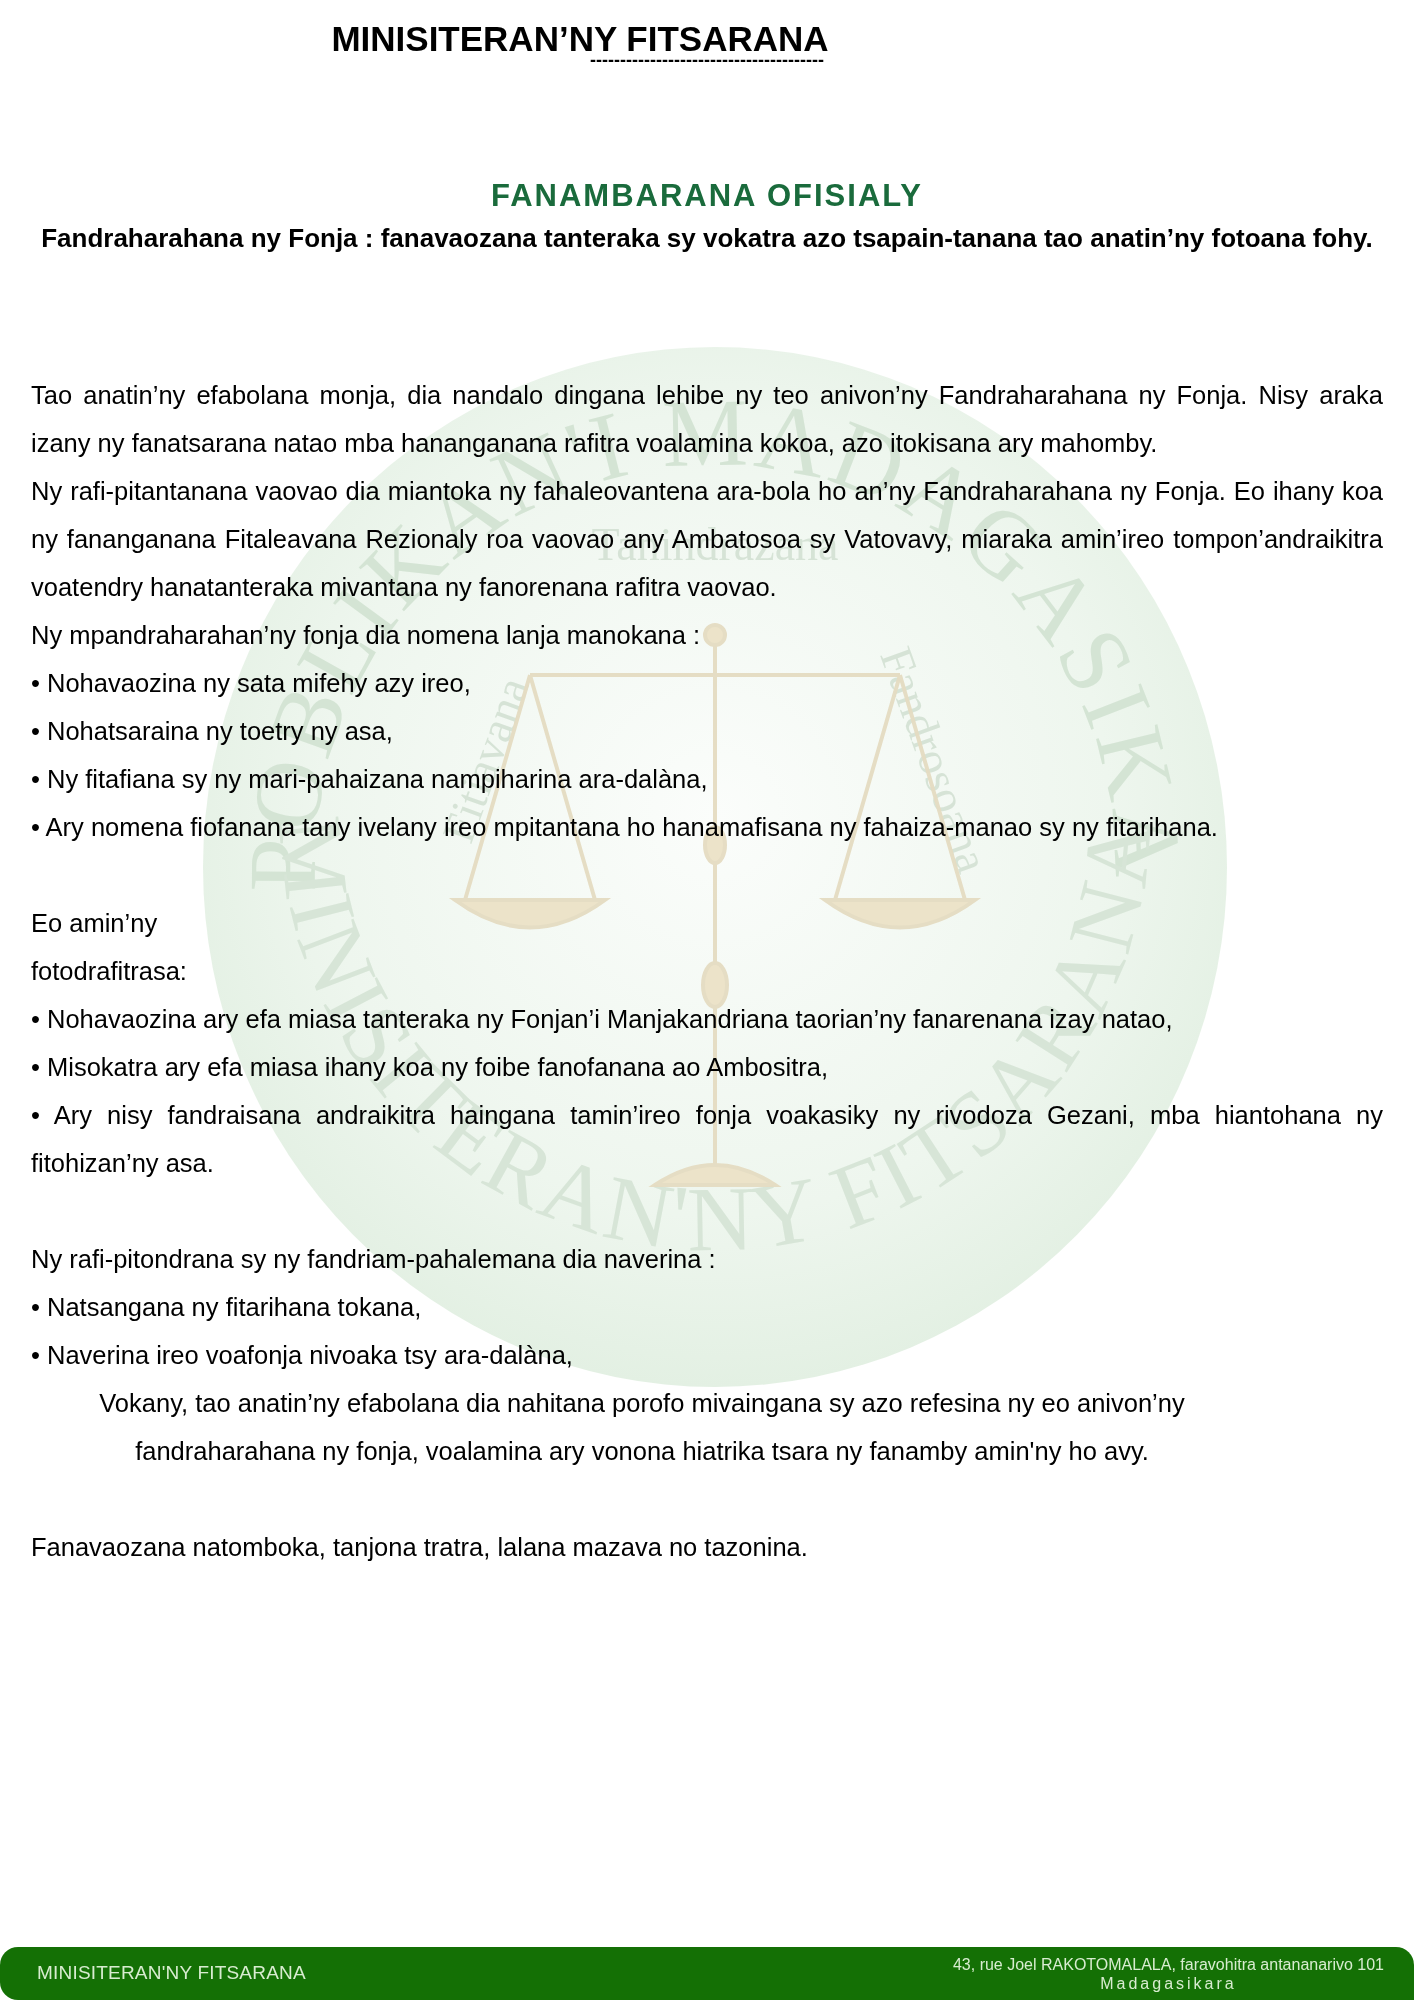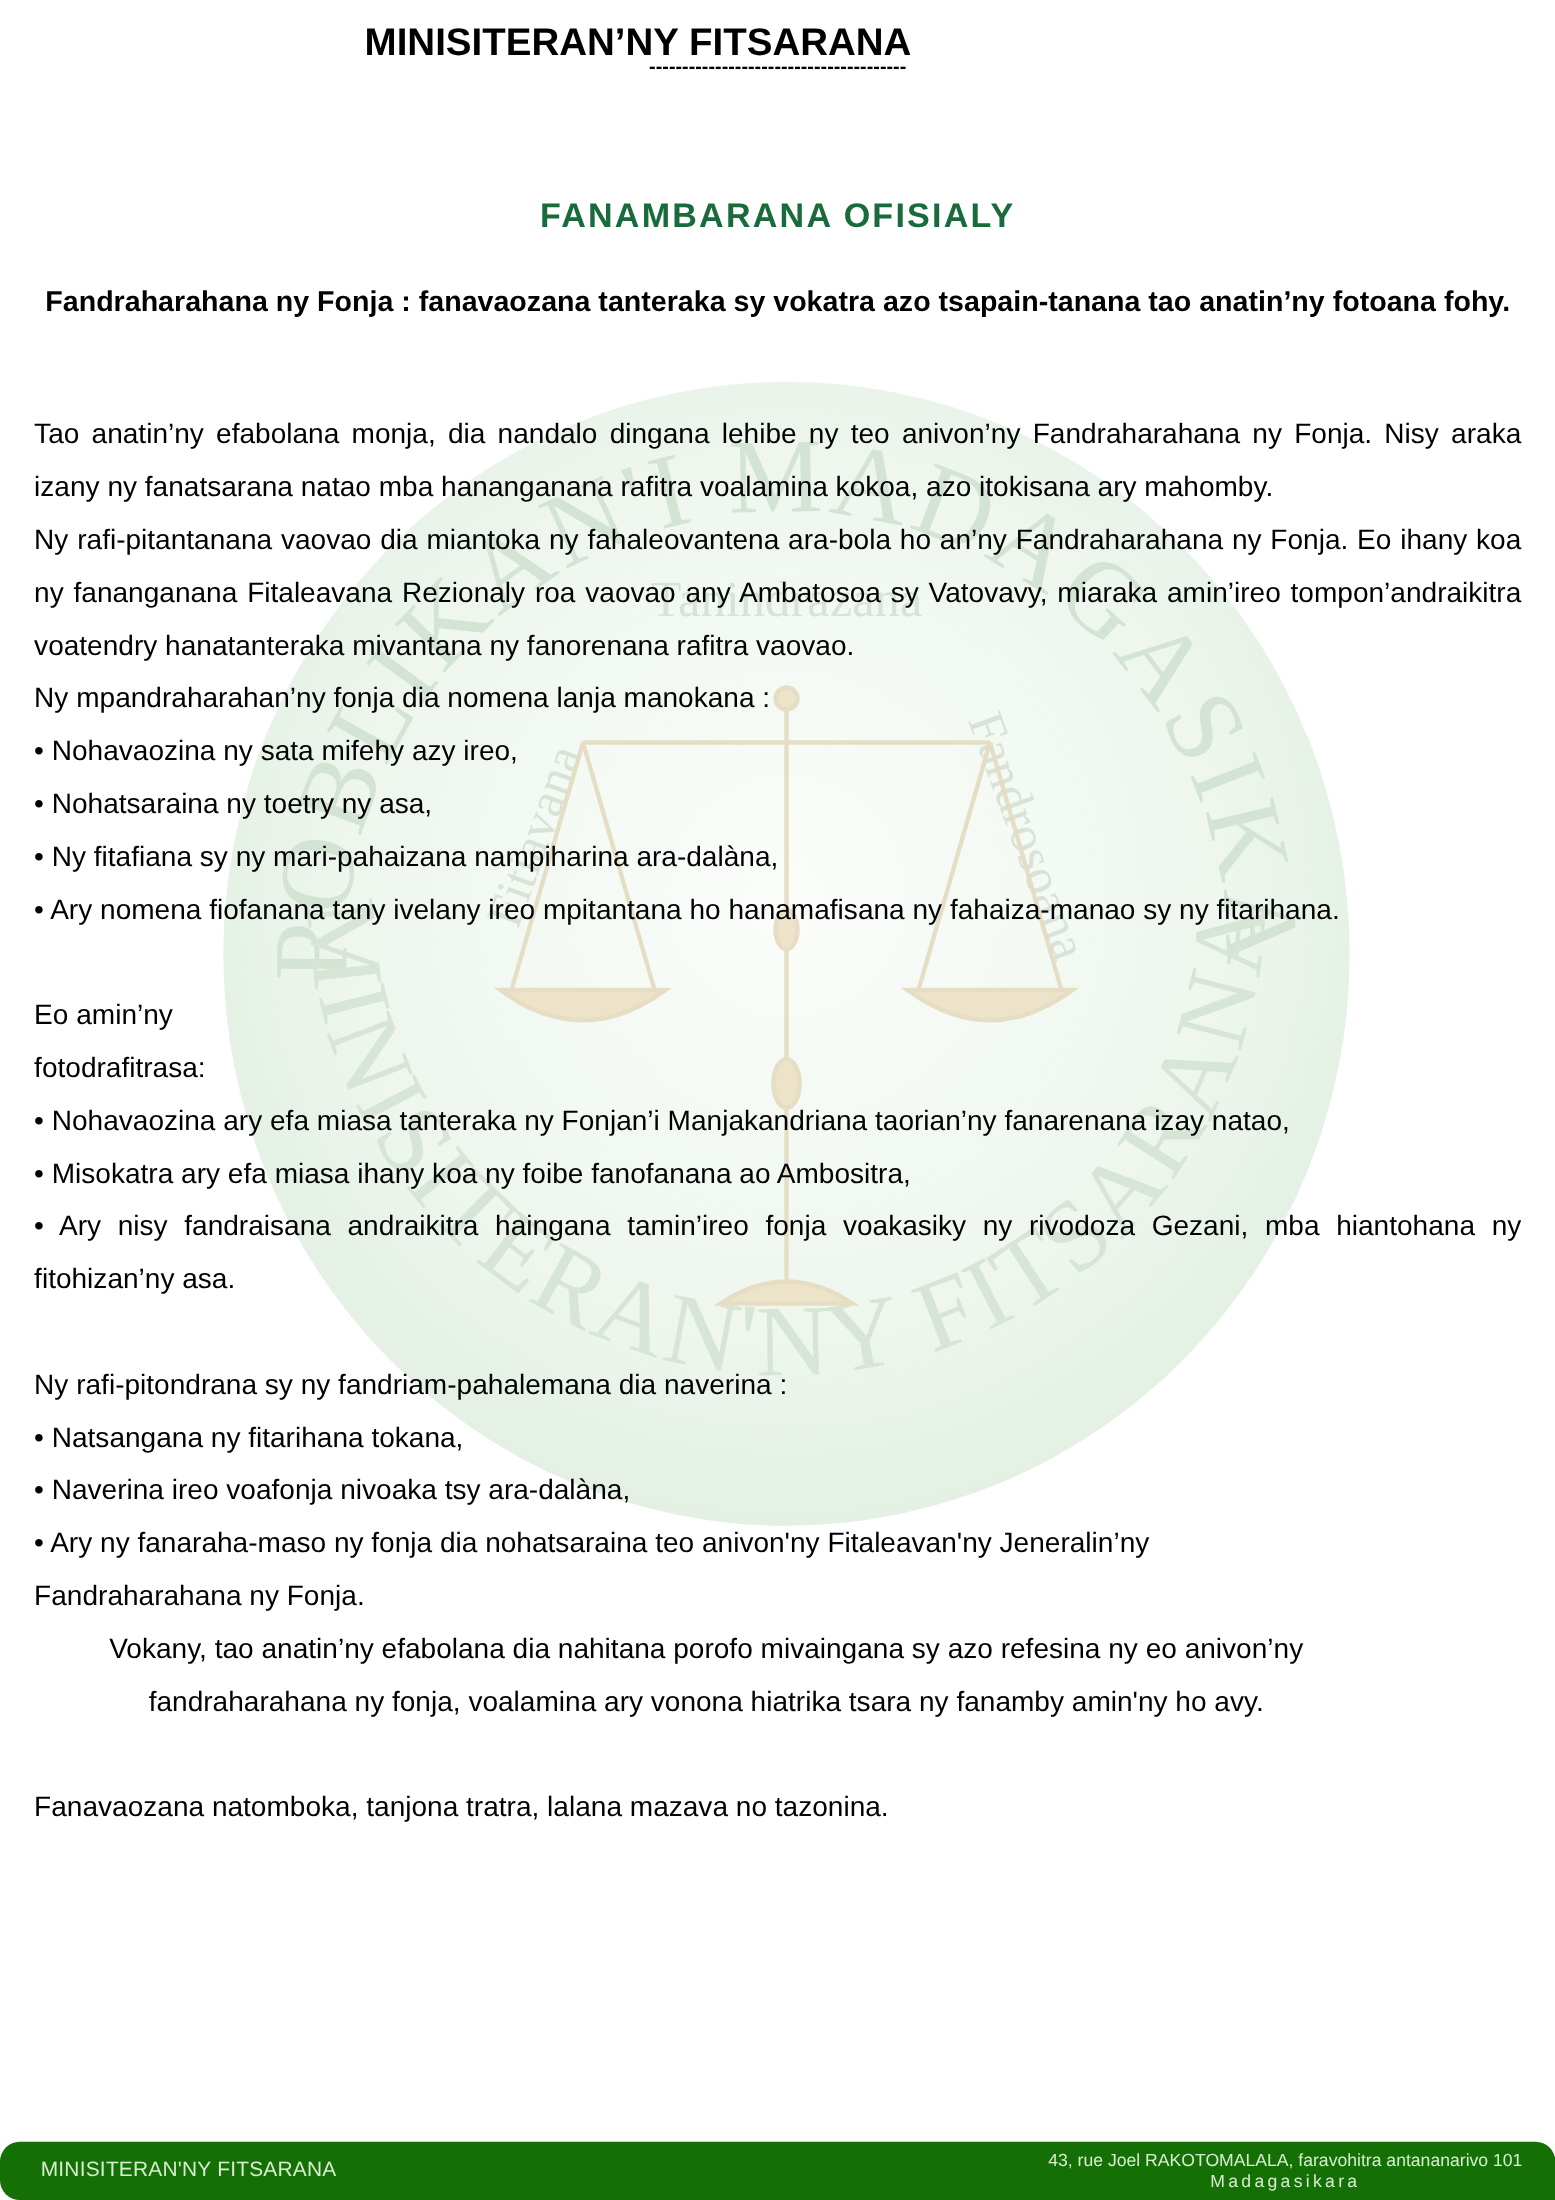--- a/index.html
+++ b/index.html
@@ -19,21 +19,21 @@
   .watermark {
     position: absolute; left: 200px; top: 345px; width: 1030px; height: 1045px;
     pointer-events: none; opacity: 1;
   }
   .doc-title {
     position: absolute; top: 176px; left: 0; width: 1414px; text-align: center;
     font-size: 31px; font-weight: bold; letter-spacing: 2px; color: #1a6b3c; line-height: 40px;
   }
   .doc-subtitle {
     position: absolute; top: 218px; left: 40px; width: 1334px; text-align: center;
-    font-size: 26px; font-weight: bold; line-height: 40px; margin-top: 36px;
+    font-size: 26px; font-weight: bold; line-height: 40px;
   }
   .body-text {
     position: absolute; top: 371px; left: 31px; width: 1352px;
     font-size: 25.5px; line-height: 48px; text-align: justify;
   }
   .body-text p { margin: 0; }
   .body-text .gap { height: 48px; }
   .body-text .closing { font-weight: normal; }
   .footer {
     position: absolute; left: 0; top: 1947px; width: 1414px; height: 53px;
@@ -107,21 +107,20 @@
   <div class="gap"></div>
   <p>Eo amin’ny</p>
   <p>fotodrafitrasa:</p>
   <p>• Nohavaozina ary efa miasa tanteraka ny Fonjan’i Manjakandriana taorian’ny fanarenana izay natao,</p>
   <p>• Misokatra ary efa miasa ihany koa ny foibe fanofanana ao Ambositra,</p>
   <p>• Ary nisy fandraisana andraikitra haingana tamin’ireo fonja voakasiky ny rivodoza Gezani, mba hiantohana ny fitohizan’ny asa.</p>
   <div class="gap"></div>
   <p>Ny rafi-pitondrana sy ny fandriam-pahalemana dia naverina :</p>
   <p>• Natsangana ny fitarihana tokana,</p>
   <p>• Naverina ireo voafonja nivoaka tsy ara-dalàna,</p>
-  <p style="text-align:left; padding-right:220px;">• Ary ny fanaraha-maso ny fonja dia nohatsaraina teo anivon'ny Fitaleavan'ny Jeneralin’ny Fandraharahana ny Fonja.</p>
   <p style="text-align:center; padding-right:130px;">Vokany, tao anatin’ny efabolana dia nahitana porofo mivaingana sy azo refesina ny eo anivon’ny fandraharahana ny fonja, voalamina ary vonona hiatrika tsara ny fanamby amin'ny ho avy.</p>
   <div class="gap"></div>
   <p class="closing">Fanavaozana natomboka, tanjona tratra, lalana mazava no tazonina.</p>
 </div>
 
 <div class="footer">
   <div class="footer-left">MINISITERAN'NY FITSARANA</div>
   <div class="footer-right">
     <div>43, rue Joel RAKOTOMALALA, faravohitra antananarivo 101</div>
     <div class="country">Madagasikara</div>

